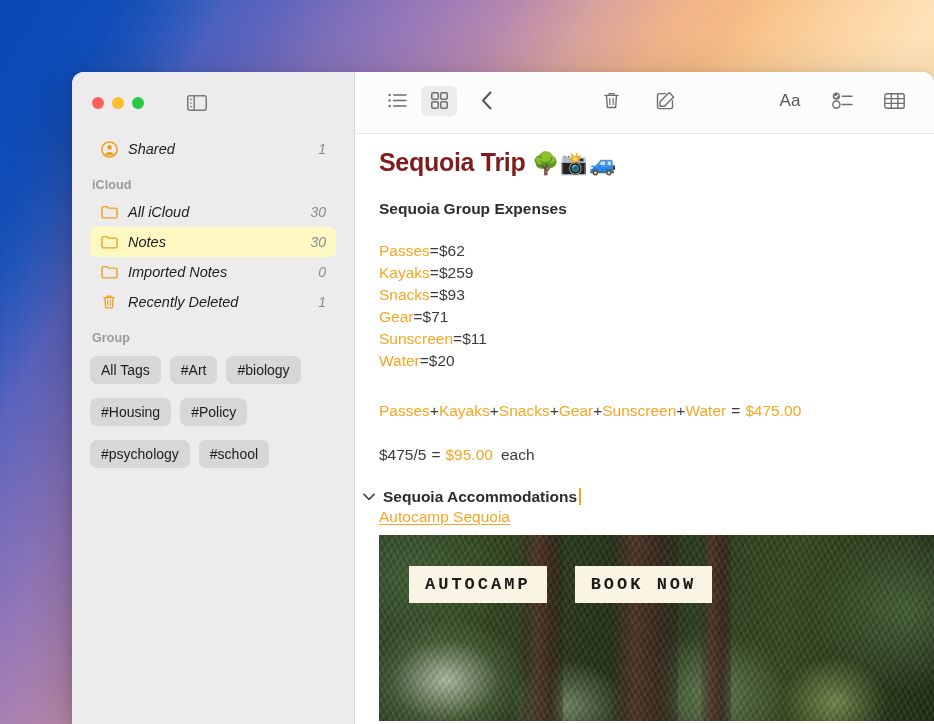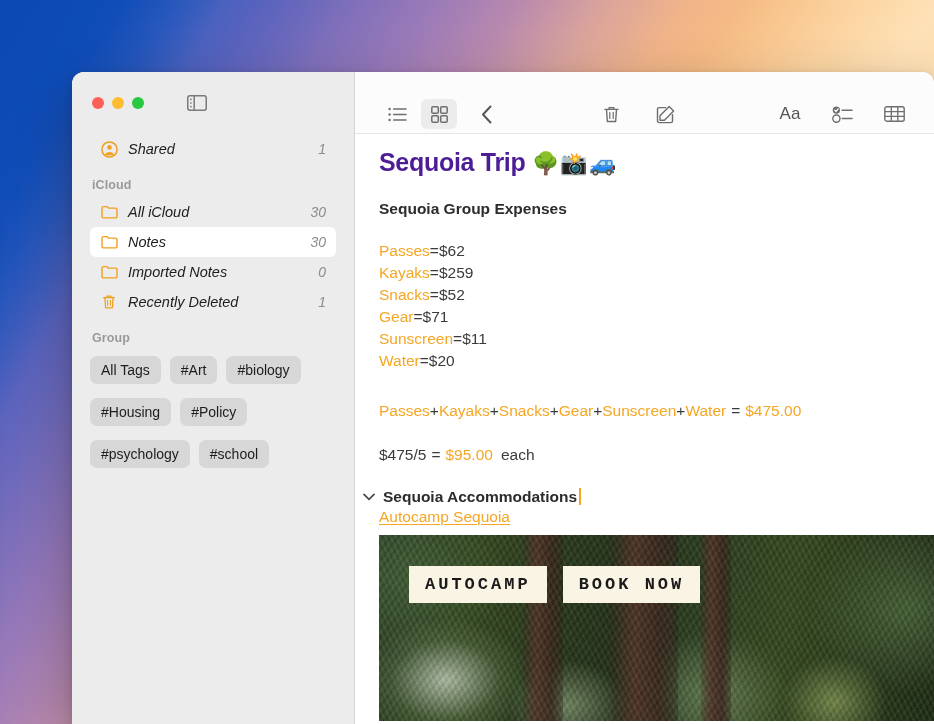--- a/index.html
+++ b/index.html
@@ -112,21 +112,21 @@
     display: flex;
     align-items: center;
     height: 30px;
     padding: 0 10px;
     border-radius: 6px;
     gap: 10px;
     font-size: 14.5px;
     color: #1d1d1f;
     cursor: default;
   }
-  .side-row.selected { background: #ffffff; }
+  .side-row.selected { background: #fef9c3; }
   .side-row .ico {
     width: 18px; height: 18px;
     display: flex; align-items: center; justify-content: center;
     flex: 0 0 18px;
   }
   .side-row .label { flex: 1; white-space: nowrap; }
   .side-row .count { color: #8c8c8c; font-size: 14px; }
 
   .side-header {
     font-size: 12.5px;
@@ -159,21 +159,21 @@
     display: flex;
     flex-direction: column;
     background: #ffffff;
     min-width: 0;
   }
 
   #toolbar {
     height: 62px;
     flex: 0 0 62px;
     display: flex;
-    align-items: flex-end;
+    align-items: center;
     border-bottom: 1px solid #e6e6e6;
     padding: 0 22px 4px 24px;
     background: #fcfcfc;
   }
   .tb-group { display: flex; align-items: center; gap: 6px; }
   .tb-btn {
     width: 36px; height: 30px;
     display: flex; align-items: center; justify-content: center;
     border-radius: 6px;
     cursor: default;
@@ -185,21 +185,21 @@
   #note-body {
     flex: 1;
     overflow: hidden;
     padding: 14px 0 0 0;
   }
   .nb-pad { padding: 0 24px; }
 
   .note-title {
     font-size: 25px;
     font-weight: bold;
-    color: #4c1d95;
+    color: #7f1d1d;
     letter-spacing: -0.3px;
     margin-bottom: 22px;
     line-height: 1.18;
   }
   .note-title .emoji { font-size: 22px; letter-spacing: 1px; }
 
   .note-sub {
     font-size: 15.5px;
     font-weight: bold;
     color: #2c2c2e;
@@ -300,21 +300,21 @@
     position: absolute; inset: 0;
     background:
       repeating-linear-gradient(64deg, rgba(255,255,255,0.045) 0 2px, rgba(0,0,0,0.05) 2px 5px),
       repeating-linear-gradient(-52deg, rgba(0,0,0,0.07) 0 3px, rgba(255,255,255,0.03) 3px 6px);
   }
   #preview .badges {
     position: absolute;
     left: 30px;
     top: 31px;
     display: flex;
-    gap: 16px;
+    gap: 28px;
   }
   .badge {
     background: #faf4e4;
     padding: 9px 16px;
     font-family: "Liberation Mono", monospace;
     font-weight: bold;
     font-size: 17px;
     letter-spacing: 3px;
     color: #1a1a1a;
     white-space: nowrap;
@@ -510,21 +510,21 @@
         <div class="note-sub">Sequoia Group Expenses</div>
 
         <div class="calc-list">
           <div class="calc-line">
             <span class="var">Passes</span><span class="op">=</span><span class="op">$62</span>
           </div>
           <div class="calc-line">
             <span class="var">Kayaks</span><span class="op">=</span><span class="op">$259</span>
           </div>
           <div class="calc-line">
-            <span class="var">Snacks</span><span class="op">=</span><span class="op">$52</span>
+            <span class="var">Snacks</span><span class="op">=</span><span class="op">$93</span>
           </div>
           <div class="calc-line">
             <span class="var">Gear</span><span class="op">=</span><span class="op">$71</span>
           </div>
           <div class="calc-line">
             <span class="var">Sunscreen</span><span class="op">=</span><span class="op">$11</span>
           </div>
           <div class="calc-line">
             <span class="var">Water</span><span class="op">=</span><span class="op">$20</span>
           </div>

